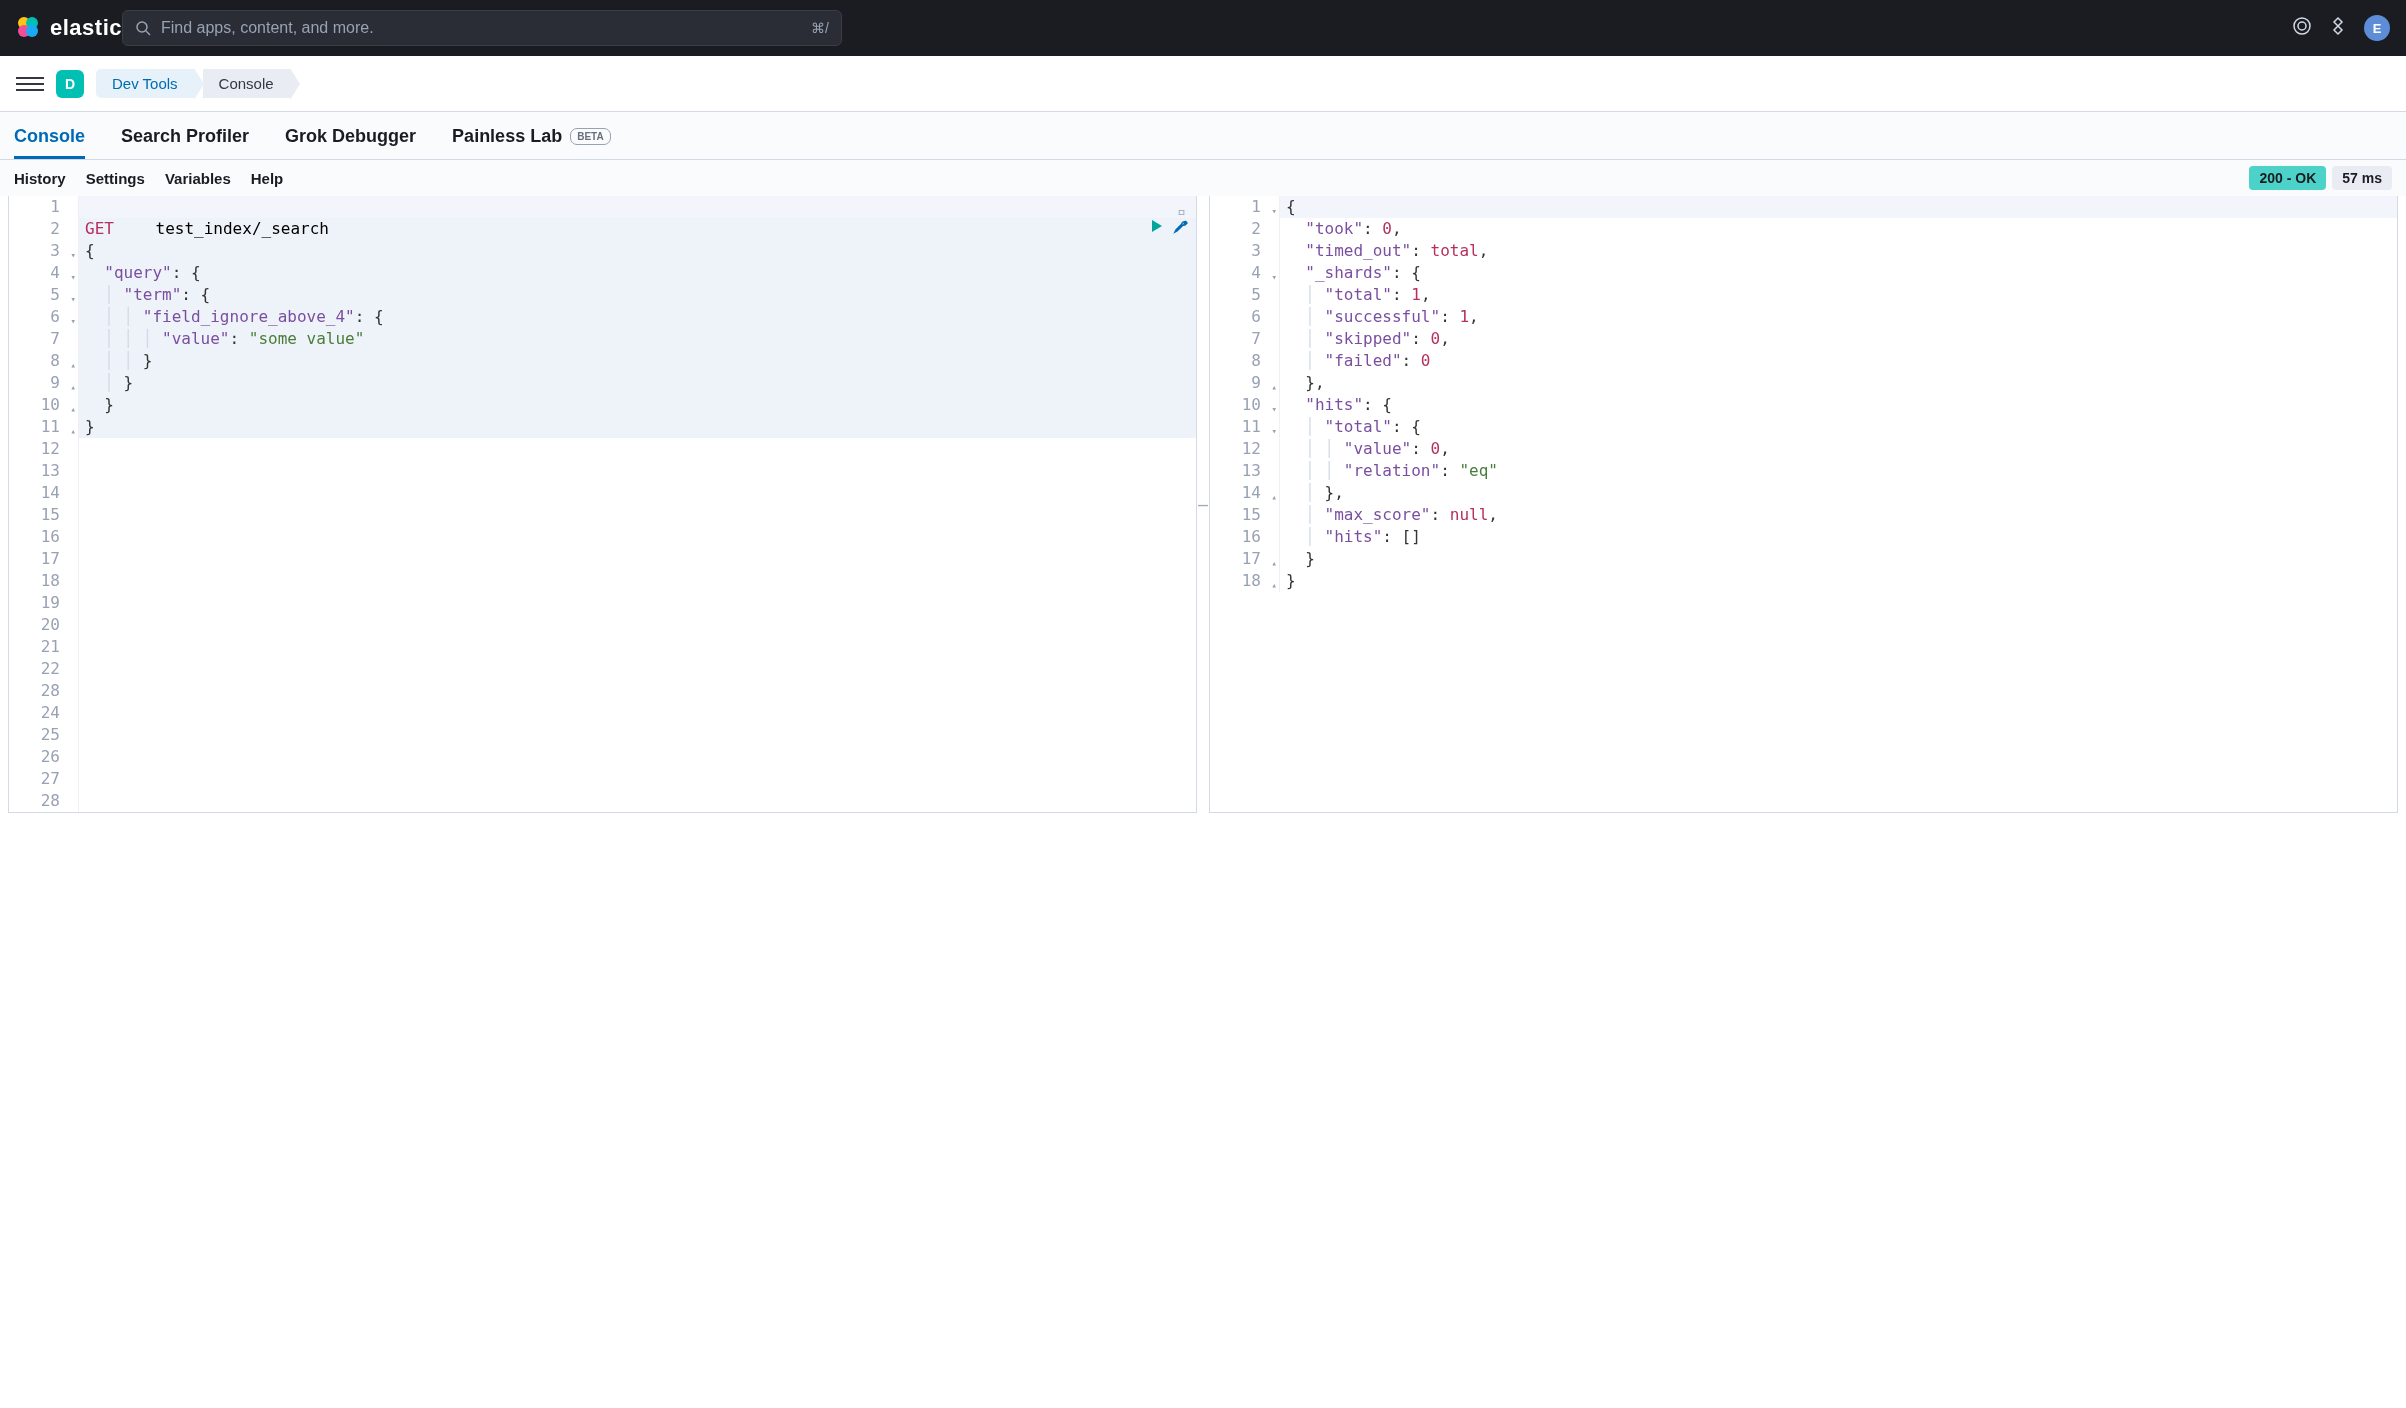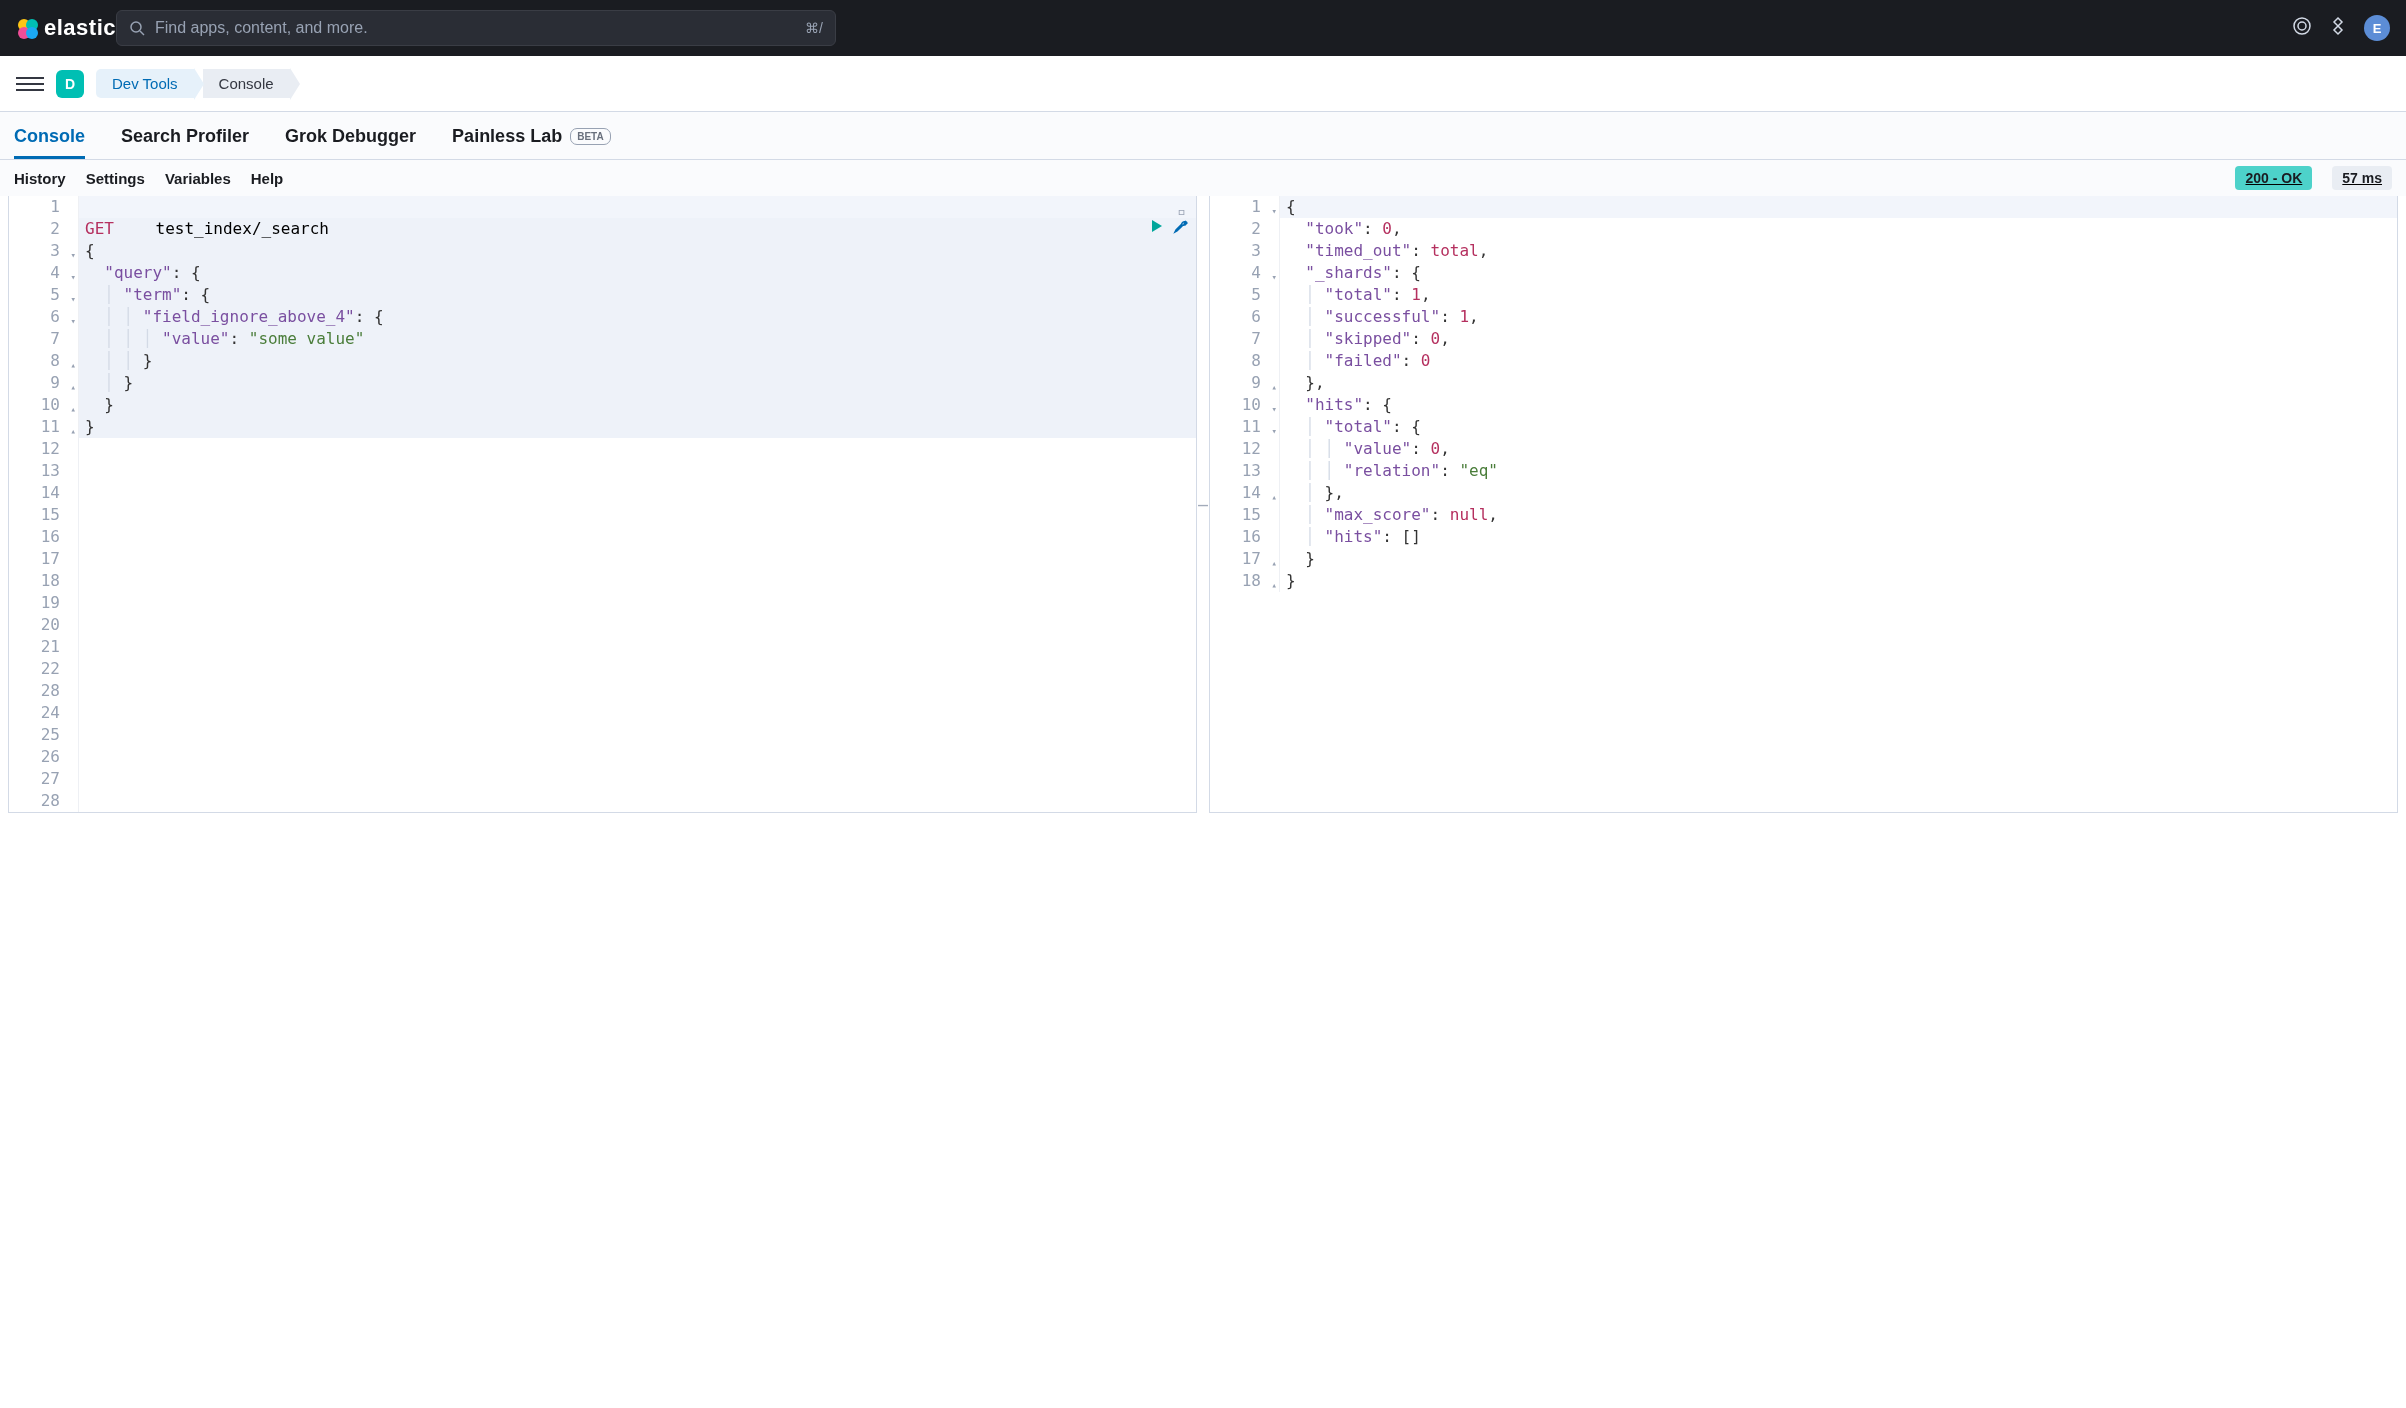--- a/index.html
+++ b/index.html
@@ -1,20 +1,20 @@
 <!DOCTYPE html>
 <html><head>
 <meta charset="utf-8">
 <style>
 * { margin: 0; padding: 0; box-sizing: border-box; }
 body { font-family: -apple-system, BlinkMacSystemFont, "Segoe UI", Helvetica, Arial, sans-serif; background: #fff; }
 
 
 .top-header { background: #1a1c21; height: 56px; display: flex; align-items: center; padding: 0 16px; }
-.logo-wrap { display: flex; align-items: flex-end; gap: 4px; }
+.logo-wrap { display: flex; align-items: flex-start; gap: 10px; }
 .logo-mark { width: 24px; height: 24px; position: relative; }
 .logo-text { color: #fff; font-size: 22px; font-weight: 600; letter-spacing: 0.5px; }
 .search-wrap { flex: 1; display: flex; justify-content: flex-start; }
 .search-box { width: 720px; height: 36px; background: #2a2d35; border: 1px solid #3a3d45; border-radius: 6px; display: flex; align-items: center; padding: 0 12px; }
 .search-box svg { color: #98a2b3; flex-shrink: 0; }
 .search-box input { flex: 1; background: transparent; border: none; outline: none; color: #98a2b3; font-size: 16px; margin-left: 10px; }
 .search-box input::placeholder { color: #98a2b3; }
 .search-kbd { color: #98a2b3; font-size: 14px; }
 .header-right { display: flex; align-items: center; gap: 16px; margin-left: auto; }
 .hdr-icon { color: #d3dae6; cursor: pointer; }
@@ -34,21 +34,21 @@
 
 
 .tabs-bar { border-bottom: 1px solid #d3dae6; padding: 0 14px; display: flex; align-items: flex-end; gap: 36px; height: 48px; background: #fafbfd; }
 .tab { padding: 12px 0; font-size: 18px; font-weight: 700; color: #1a1c21; cursor: pointer; display: flex; align-items: center; gap: 8px; }
 .tab.active { color: #006bb4; border-bottom: 3px solid #006bb4; padding-bottom: 9px; }
 .beta-badge { font-size: 10px; font-weight: 700; border: 1px solid #98a2b3; padding: 2px 6px; border-radius: 7px; color: #69707d; }
 
 
 .toolbar { display: flex; align-items: center; padding: 6px 14px; gap: 20px; background: #fafbfd; }
 .tool-item { font-size: 15px; font-weight: 700; color: #1a1c21; cursor: pointer; }
-.toolbar-right { margin-left: auto; display: flex; gap: 20px; text-decoration: underline; }
+.toolbar-right { margin-left: auto; display: flex; gap: 6px; }
 .badge { padding: 4px 10px; border-radius: 4px; font-size: 14px; font-weight: 700; }
 .badge-ok { background: #4dd2ca; color: #1a1c21; }
 .badge-time { background: #e9edf3; color: #1a1c21; }
 
 
 .editor-wrap { display: flex; padding: 0 8px; position: relative; }
 .pane { flex: 1; background: #fff; border: 1px solid #d3dae6; border-top: none; overflow: hidden; }
 .splitter { width: 12px; display: flex; align-items: center; justify-content: center; cursor: col-resize; color: #98a2b3; align-self: stretch; }
 .splitter-handle { writing-mode: vertical-lr; font-size: 10px; letter-spacing: -2px; }
 

